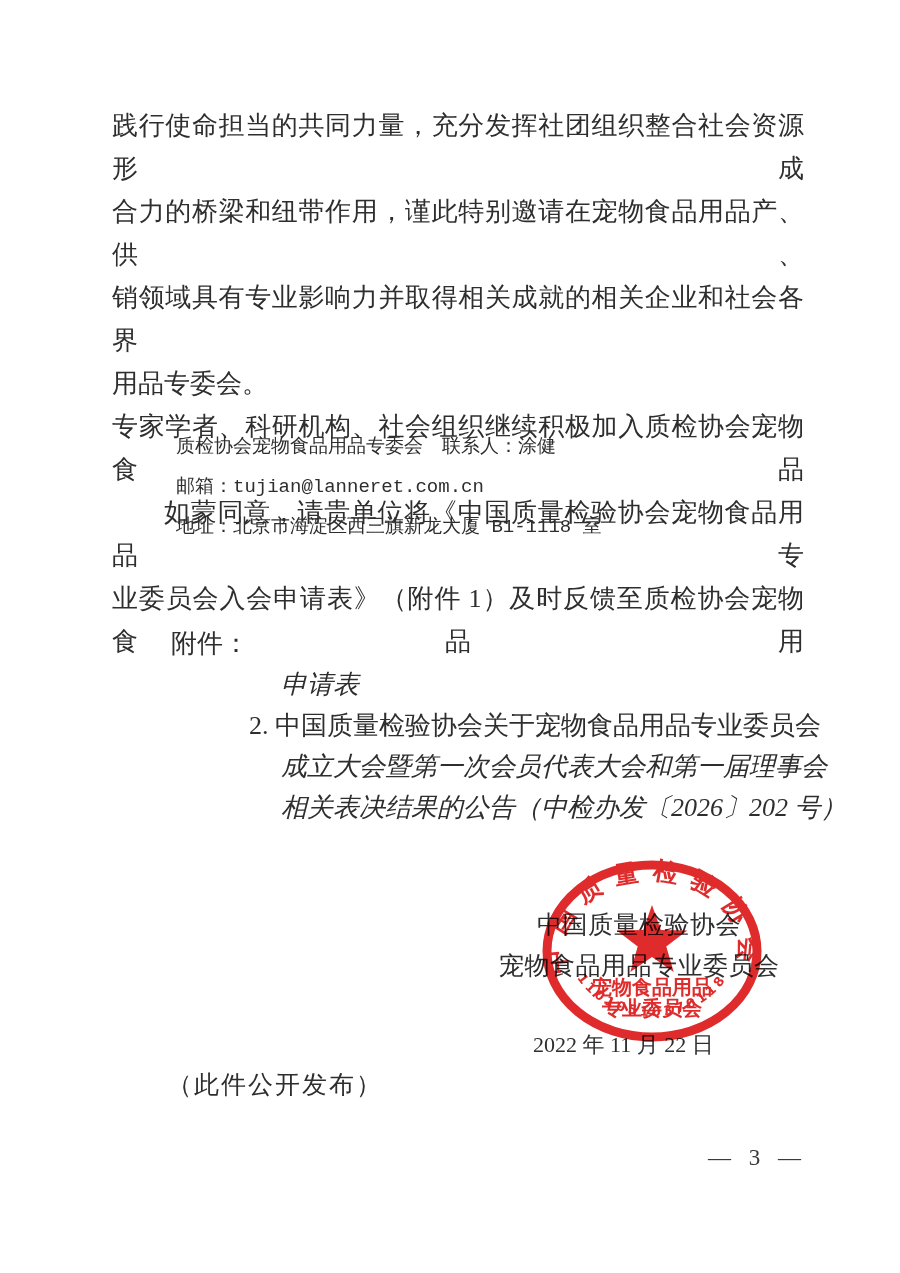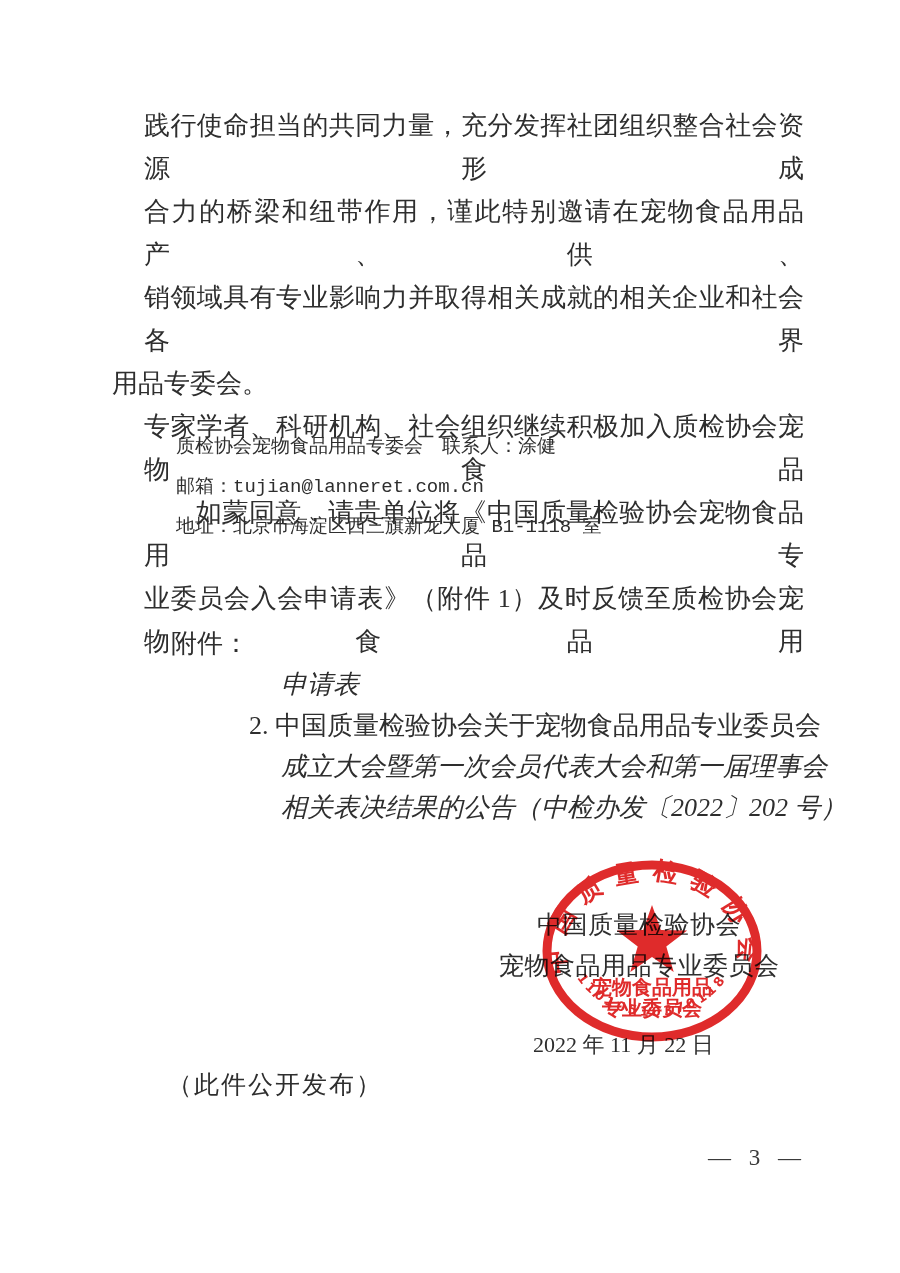--- a/index.html
+++ b/index.html
@@ -18,21 +18,20 @@
     top: 104px;
     width: 692px;
     font-size: 26px;
     line-height: 43px;
   }
   .line { white-space: nowrap; }
   .line.justify {
     white-space: normal;
     text-align: justify;
     text-align-last: justify;
-    margin-left: 32px;
   }
   .indent2 { text-indent: 52px; }
   .contact {
     position: absolute;
     left: 176px;
     top: 427px;
     font-size: 19px;
     line-height: 40px;
     font-family: Liberation Mono, monospace;
   }
@@ -105,21 +104,21 @@
     <div class="line">地址：北京市海淀区西三旗新龙大厦 B1-1118 室</div>
   </div>
 
   <div class="attachments">
     <div class="att-row">
       <span class="att-label">附件：</span>
     </div>
     <div class="att-cont-1 line">申请表</div>
     <div class="att-cont-2 line">2. 中国质量检验协会关于宠物食品用品专业委员会</div>
     <div class="att-cont-1 line">成立大会暨第一次会员代表大会和第一届理事会</div>
-    <div class="att-cont-1 line">相关表决结果的公告（中检办发〔2022〕202 号）</div>
+    <div class="att-cont-1 line">相关表决结果的公告（中检办发〔2026〕202 号）</div>
   </div>
 
   <div class="sig-line-1 line">中国质量检验协会</div>
   <div class="sig-line-2 line">宠物食品用品专业委员会</div>
   <div class="sig-date line">2022 年 11 月 22 日</div>
 
   <div class="seal-wrap">
     <svg width="226" height="186" viewBox="0 0 226 186">
       <defs>
         <path id="ring-path" d="M 41,132 A 88,70 0 1 1 185,132" fill="none"></path>

